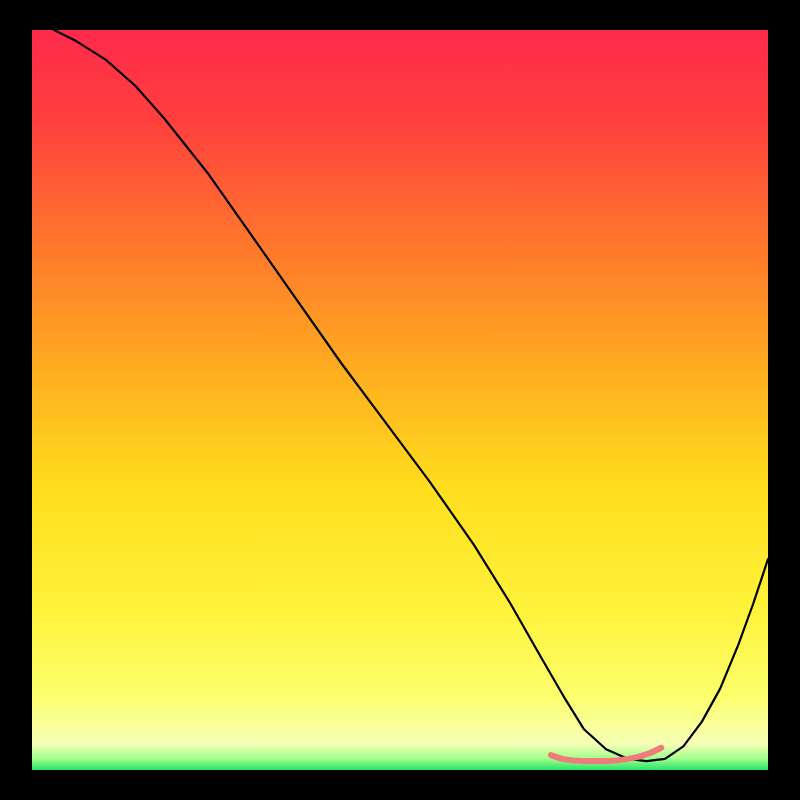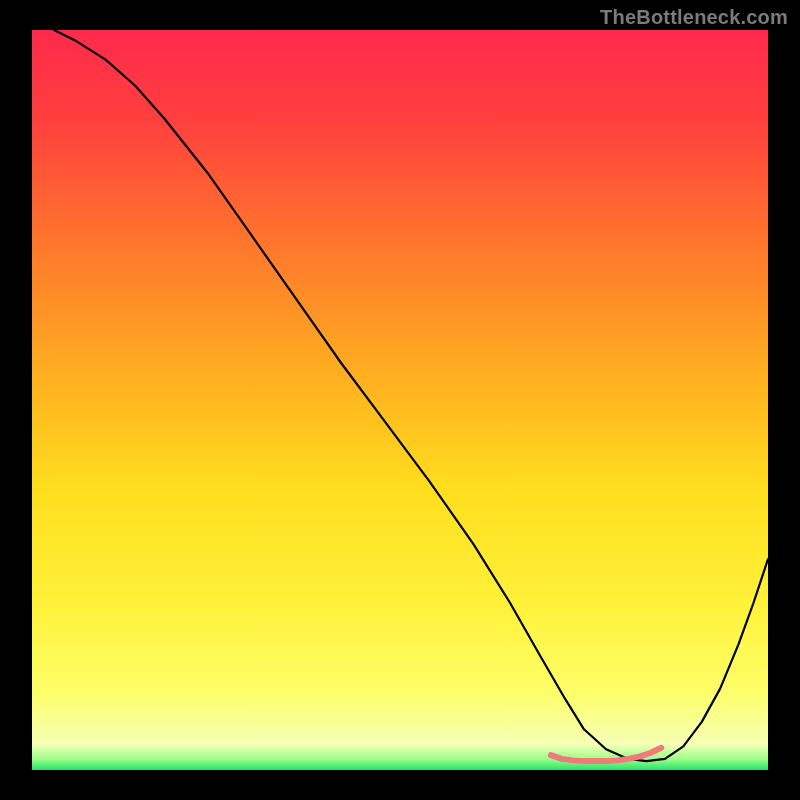--- a/index.html
+++ b/index.html
@@ -61,14 +61,13 @@
             <stop offset="100.00%" stop-color="#26e36a"></stop>
           </linearGradient>
       </defs>
       <rect x="0" y="0" width="736" height="740" fill="url(#bg-grad)"></rect>
       <g id="series">
           <path d="M22.08 0.00 L44.16 11.10 L73.60 29.60 L103.04 55.50 L132.48 88.80 L176.64 144.30 L220.80 207.20 L264.96 270.10 L309.12 333.00 L353.28 392.20 L397.44 451.40 L441.60 514.30 L478.40 573.50 L507.84 625.30 L533.60 669.70 L552.00 699.30 L574.08 719.28 L596.16 728.90 L614.56 731.12 L632.96 728.90 L651.36 716.32 L669.76 691.90 L688.16 658.60 L706.56 614.20 L721.28 573.50 L736.00 529.10" fill="none" stroke="#000000" stroke-width="2.2" stroke-linecap="round" stroke-linejoin="round"></path>
           <path d="M518.88 725.20 L529.92 728.90 L540.96 730.38 L552.00 731.12 L563.04 731.12 L574.08 731.12 L585.12 730.38 L596.16 728.90 L607.20 726.68 L618.24 722.98 L629.28 717.80" fill="none" stroke="#ef7b7b" stroke-width="6" stroke-linecap="round" stroke-linejoin="round"></path>
         </g>
     </svg>
   </div>
-  <div class="watermark">TheBottleneck.com</div>
 </div>
 
 </body></html>

